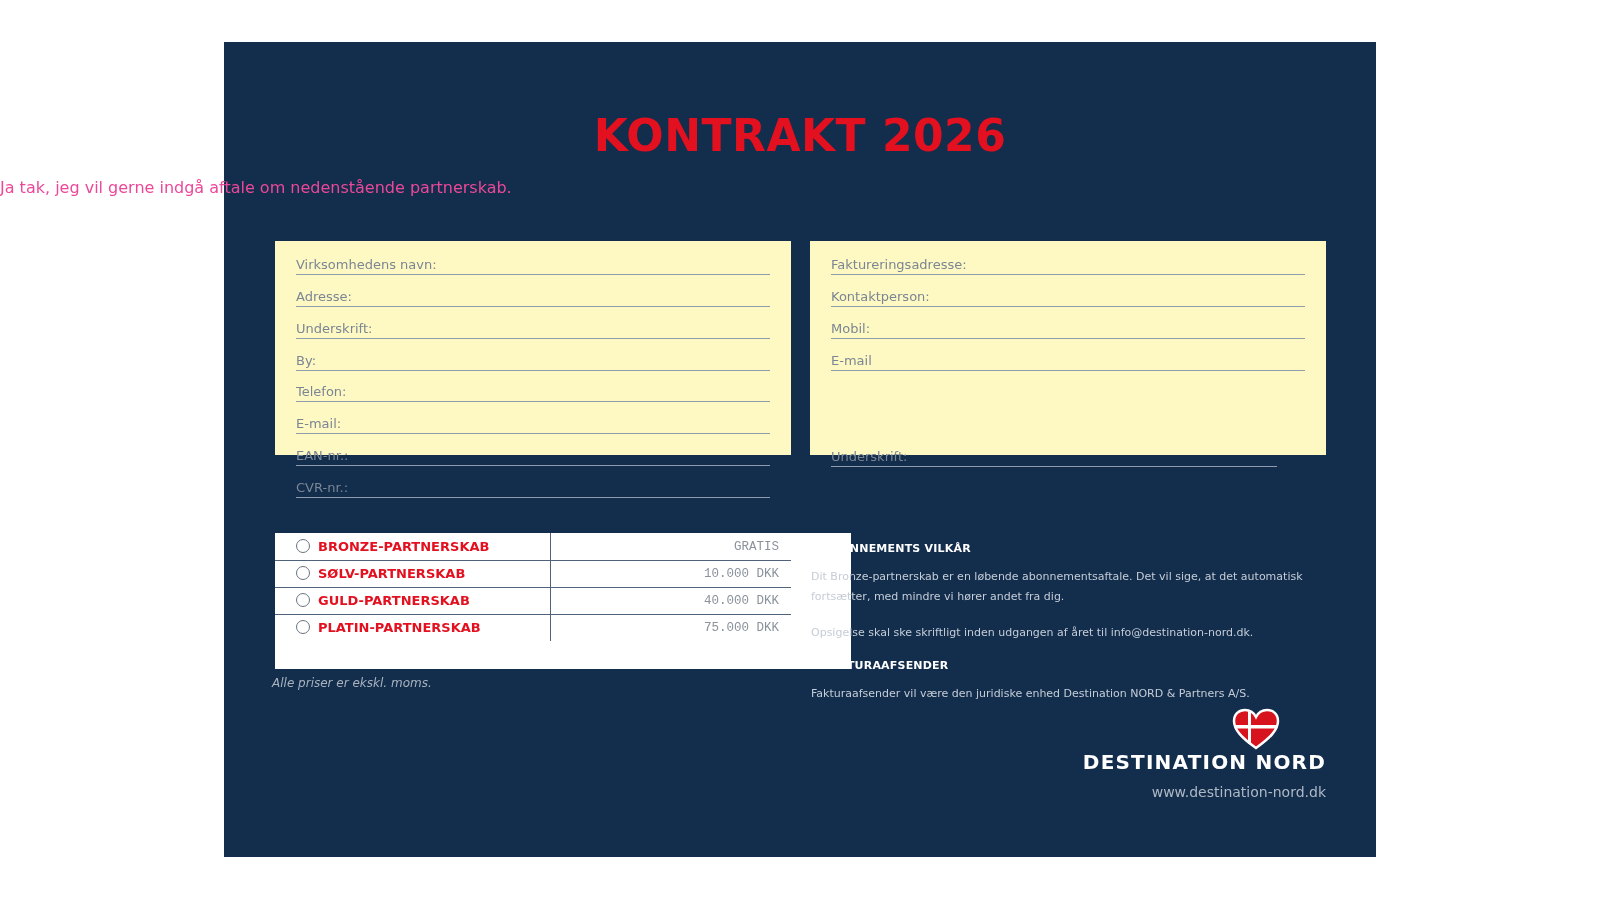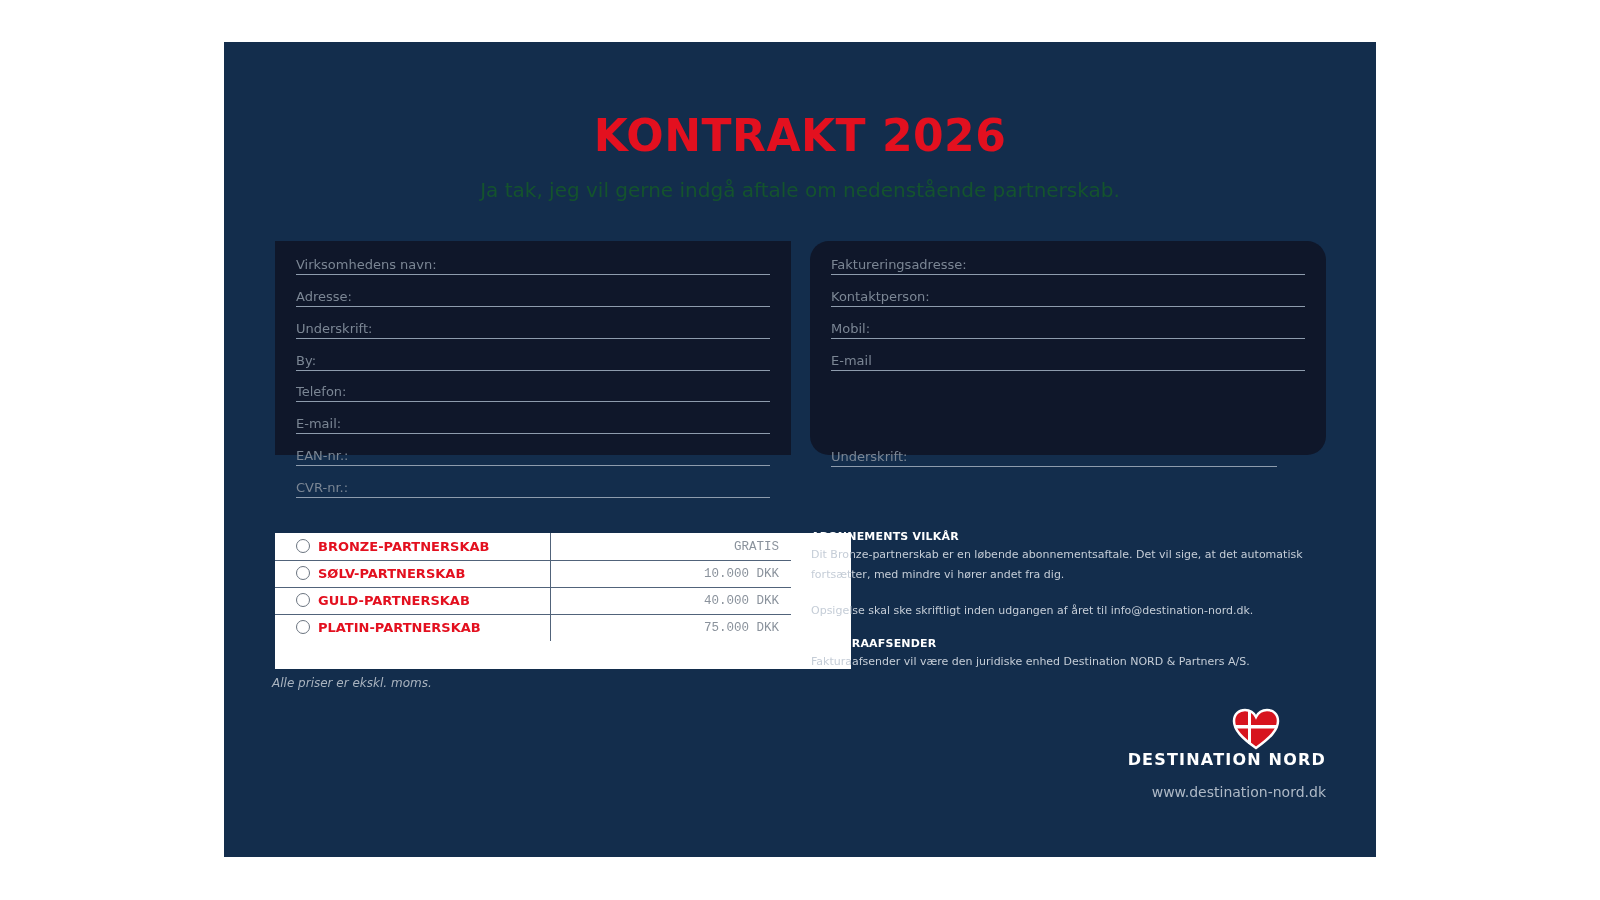--- a/index.html
+++ b/index.html
@@ -10,28 +10,28 @@
   .panel {
     position: absolute; left: 224px; top: 42px; width: 1152px; height: 815px;
     background: #132d4c;
   }
   .title {
     position: absolute; left: 0; right: 0; top: 110px; text-align: center;
     color: #e3101f; font-size: 44px; font-weight: 700; letter-spacing: 0.5px;
     font-family: "DejaVu Sans", sans-serif;
   }
   .subtitle {
-    position: absolute; left: 0; right: 0; top: 178px; text-align: center;
-    color: #14532d; font-size: 20px; font-family: "DejaVu Sans", sans-serif;
+    position: absolute; left: 0; right: 0; top: 178px; text-align: left;
+    color: #ec4899; font-size: 16px; font-family: "DejaVu Sans", sans-serif;
   }
   .box {
-    position: absolute; background: #0f172a; top: 241px; height: 214px;
+    position: absolute; background: #fef9c3; top: 241px; height: 214px;
   }
   .box.left { left: 275px; width: 516px; }
-  .box.right { left: 810px; width: 516px; border-radius: 19px; }
+  .box.right { left: 810px; width: 516px; }
   .field {
     position: absolute; left: 21px; width: 474px; height: 31px;
     border-bottom: 1.5px solid #8e9cad;
   }
   .field span {
     position: absolute; left: 0; bottom: 2px; color: #7b8694; font-size: 13px;
     font-family: "DejaVu Sans", sans-serif;
   }
   .table {
     position: absolute; left: 275px; top: 533px; width: 576px; height: 136px;
@@ -53,26 +53,26 @@
   }
   .price {
     position: absolute; right: 12px; top: 7px; color: #8a929c; font-size: 12.5px;
     font-family: Liberation Mono, monospace;
   }
   .note {
     position: absolute; left: 272px; top: 676px; color: #a9b3bf; font-size: 12px;
     font-style: italic; font-family: "DejaVu Sans", sans-serif; text-align: right;
   }
   .terms { position: absolute; left: 811px; top: 530px; width: 500px; color: #d4dbe3; font-family: "DejaVu Sans", sans-serif; }
-  .terms h4 { margin: 0; color: #ffffff; font-size: 11px; font-weight: 700; letter-spacing: 0.2px; }
+  .terms h4 { margin: 12px; color: #ffffff; font-size: 11px; font-weight: 700; letter-spacing: 0.2px; }
   .terms p { margin: 2px 0 0 0; font-size: 11px; line-height: 20px; color: #c5cdd7; }
   .logo-heart { position: absolute; left: 1232px; top: 708px; width: 48px; height: 42px; }
   .logo-text {
     position: absolute; left: 1080px; top: 750px; width: 246px; text-align: right;
-    color: #ffffff; font-weight: 700; font-size: 16px; letter-spacing: 1.2px;
+    color: #ffffff; font-weight: 700; font-size: 20px; letter-spacing: 1.2px;
     font-family: "DejaVu Sans", sans-serif;
   }
   .logo-url {
     position: absolute; left: 1080px; top: 784px; width: 246px; text-align: right;
     color: #aeb9c6; font-size: 14px; font-family: "DejaVu Sans", sans-serif;
   }
 </style>
 </head>
 <body>
 

